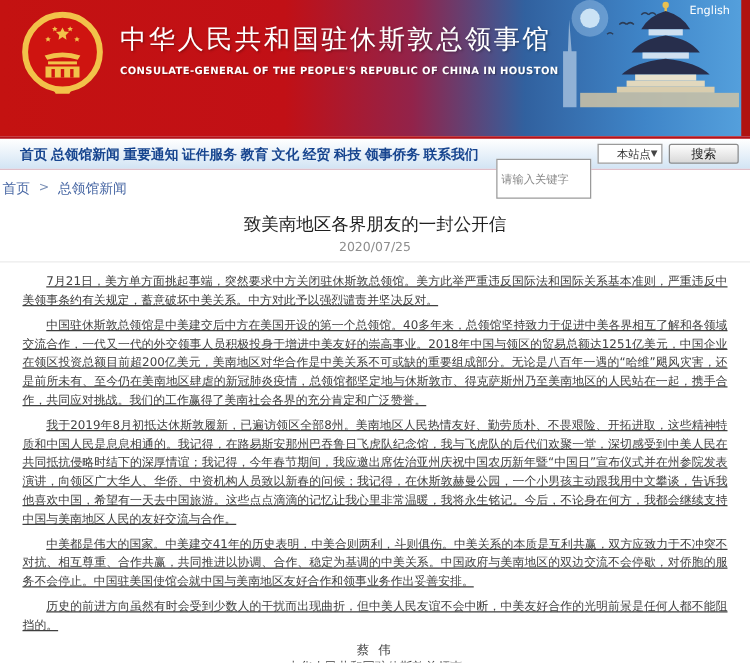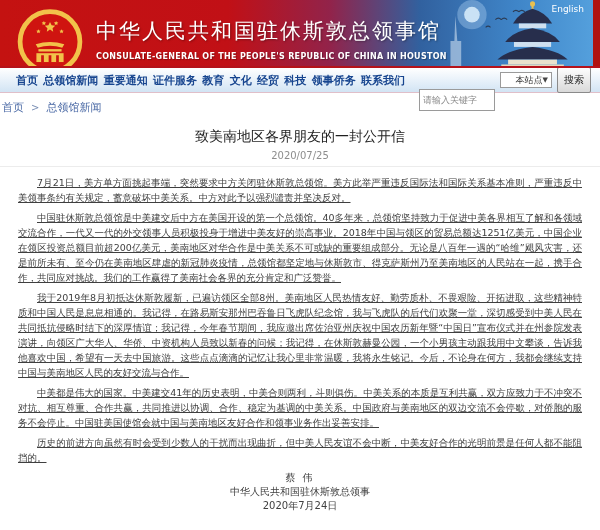--- a/index.html
+++ b/index.html
@@ -1,21 +1,21 @@
 <!DOCTYPE html>
 <html><head>
 <meta charset="utf-8">
 <style>
   * { margin:0; padding:0; box-sizing:border-box; }
   html,body { width:600px; height:530px; overflow:hidden; background:#fff;
     font-family:"DejaVu Sans","Liberation Sans",sans-serif; }
   .page { position:relative; width:600px; height:530px; background:#fff; }
 
   
-  .header { position:relative; height:68px;
+  .header { position:relative; height:111px;
     background:linear-gradient(90deg,#c41211 0%,#c11016 38%,#92234a 55%,#31619f 70%,#3f85c8 86%,#56a2de 100%);
     border-bottom:2px solid #b5121a; overflow:hidden; }
   .header-red-stripe { position:absolute; right:0; top:0; width:7px; height:100%;
     background:#b01310; }
   .emblem-wrap { position:absolute; left:16px; top:9px; width:68px; height:68px; }
   .header-titles { position:absolute; left:96px; top:17px; }
   .title-cn { color:#fff; font-size:21px; font-weight:normal; letter-spacing:2px;
     text-shadow:1px 1px 2px rgba(0,0,0,.35); white-space:nowrap; }
   .title-en { color:#fff; font-size:8px; font-weight:bold; letter-spacing:.3px;
     margin-top:7px; white-space:nowrap; text-shadow:1px 1px 1px rgba(0,0,0,.3); }
@@ -24,28 +24,28 @@
   .temple-wrap { position:absolute; right:7px; top:0; width:160px; height:86px; }
 
   
   .nav { height:25px; display:flex; align-items:center;
     background:linear-gradient(#ffffff,#d2e4f4); border-bottom:1px solid #e0bfc9; }
   .nav-items { flex:1; display:flex; justify-content:space-between;
     padding:0 14px 0 16px; }
   .nav-items a { color:#17458f; font-size:11px; font-weight:bold;
     text-decoration:none; white-space:nowrap; }
   .nav-search { display:flex; align-items:center; gap:5px; padding-right:9px; }
-  .search-input { width:76px; height:22px; font-size:9px; border:1px solid #9a9a9a;
+  .search-input { width:76px; height:32px; font-size:9px; border:1px solid #9a9a9a;
     padding:1px 3px; color:#444; background:#fff;margin-top:40px; }
   .search-input::placeholder { color:#8a8a8a; }
   .scope-select { width:52px; height:16px; border:1px solid #9a9a9a; background:#fff;
     font-size:9px; color:#333; display:flex; align-items:center;
     justify-content:flex-end; padding:0 3px; cursor:pointer; }
   .scope-caret { font-size:7px; color:#444; }
-  .search-btn { height:26px; font-size:10px; color:#222; padding:0 6px;
+  .search-btn { height:16px; font-size:10px; color:#222; padding:0 17px;
     border:1px solid #8a8a8a; border-radius:2px;
     background:linear-gradient(#fdfdfd,#d9d9d9); cursor:pointer;
     font-family:inherit; }
 
   
   .breadcrumb { padding:7px 0 7px 2px; font-size:11px; color:#4a69a5;
     display:flex; gap:7px; align-items:center; }
   .breadcrumb a { color:#4a69a5; text-decoration:none; }
   .crumb-sep { color:#7a8fb5; font-size:10px; }
 

